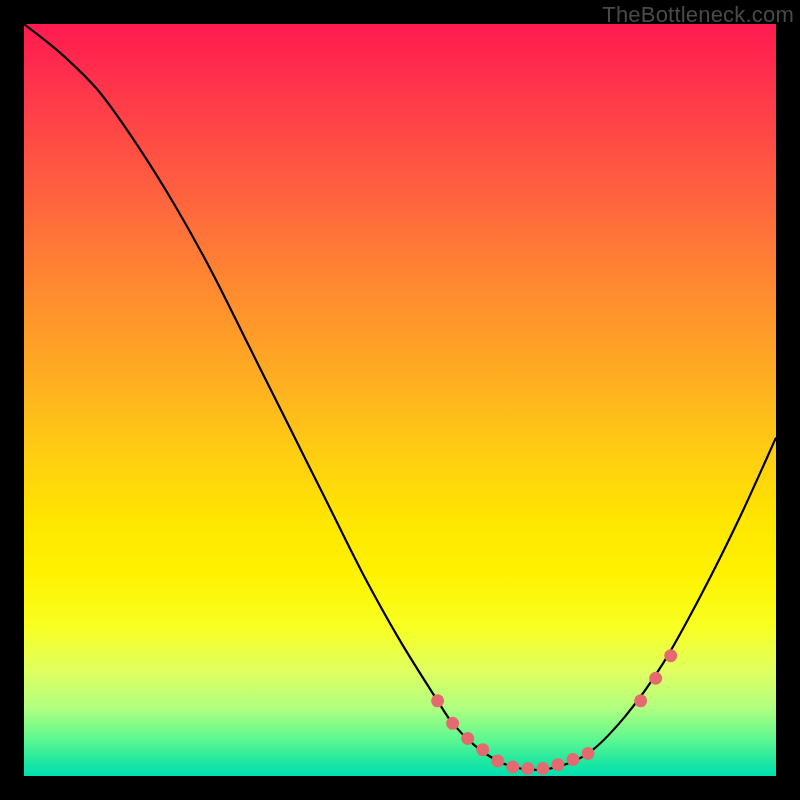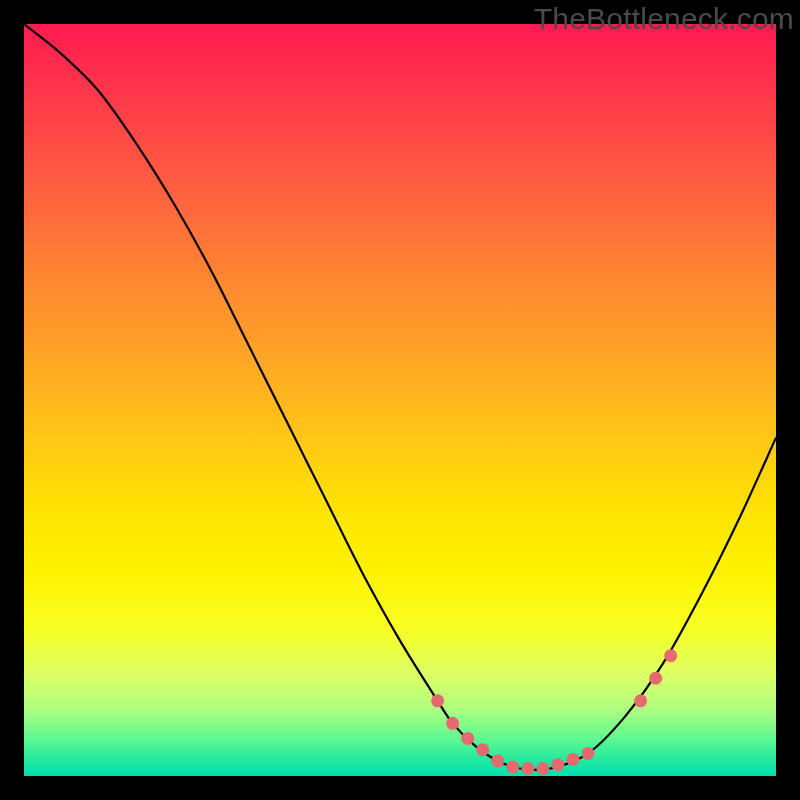--- a/index.html
+++ b/index.html
@@ -40,21 +40,21 @@
       #60f890 95%,
       #20e8a0 98%,
       #00e0b0 100%
     );
   }
   .watermark {
     position: absolute;
     top: 2px;
     right: 6px;
     color: #4a4a4a;
-    font-size: 30px;
+    font-size: 22px;
     font-weight: 500;
     letter-spacing: 0.2px;
     z-index: 5;
   }
   svg.curve {
     position: absolute;
     left: 0;
     top: 0;
     width: 752px;
     height: 752px;

